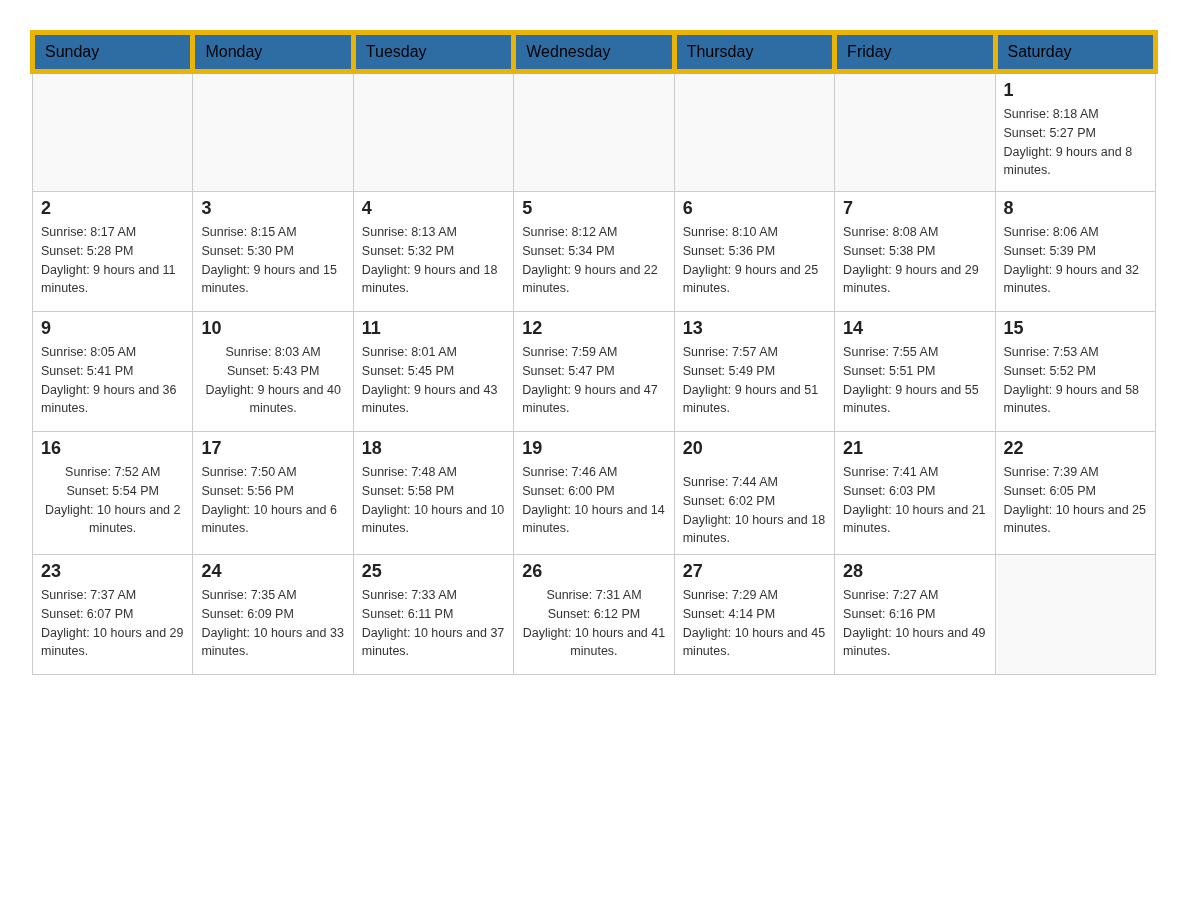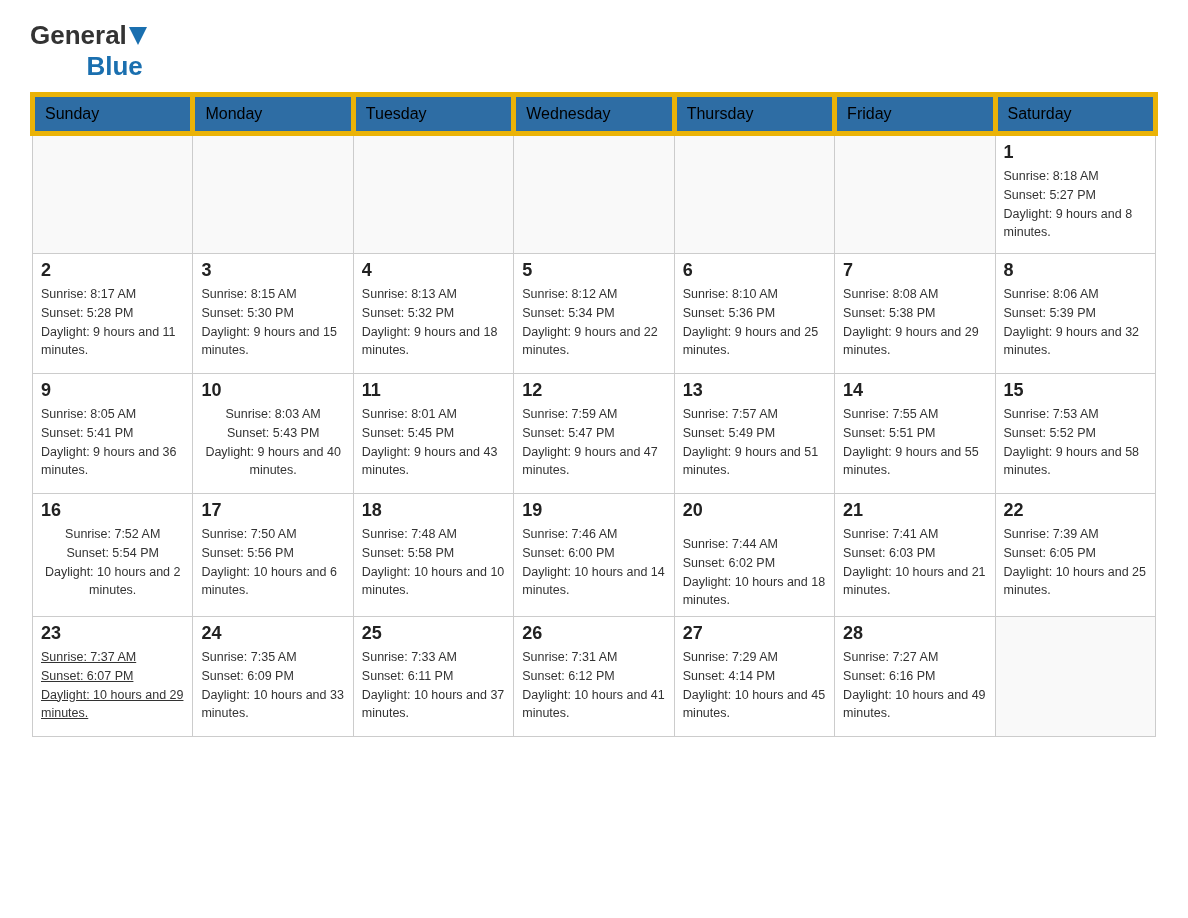--- a/index.html
+++ b/index.html
@@ -92,33 +92,20 @@
       border-bottom: 2px solid #2e6da4;
     }
     tbody tr td:first-child {
       border-left: 1px solid #ccc;
     }
   </style>
 </head>
 <body>
 
 <div class="header-row">
-  <div class="logo-wrapper">
-    <div class="logo-line1">
-      <span class="logo-text-general">General</span>
-      <div style="display:flex; flex-direction:column; align-items:flex-start; margin-left:2px;">
-        <svg width="18" height="18" viewBox="0 0 18 18">
-          <polygon points="0,0 18,0 9,18" fill="#1a6faf"></polygon>
-        </svg>
-      </div>
-    </div>
-    <div class="logo-line2">
-      <span class="logo-text-blue" style="margin-right:4px;">Blue</span>
-    </div>
-  </div>
 </div>
 
 <table class="calendar-table">
   <thead>
     <tr id="header-row">
         <th>Sunday</th>
         <th>Monday</th>
         <th>Tuesday</th>
         <th>Wednesday</th>
         <th>Thursday</th>
@@ -269,39 +256,39 @@
         <td>
           <div class="day-number">22</div>
           <div class="day-info" style="white-space: pre-line;">Sunrise: 7:39 AM
 Sunset: 6:05 PM
 Daylight: 10 hours and 25 minutes.</div>
         </td>
       </tr>
       <tr>
         <td>
           <div class="day-number">23</div>
-          <div class="day-info" style="white-space: pre-line; text-decoration: underline;">Sunrise: 7:37 AM
+          <div class="day-info" style="white-space: pre-line;">Sunrise: 7:37 AM
 Sunset: 6:07 PM
 Daylight: 10 hours and 29 minutes.</div>
         </td>
         <td>
           <div class="day-number">24</div>
           <div class="day-info" style="white-space: pre-line;">Sunrise: 7:35 AM
 Sunset: 6:09 PM
 Daylight: 10 hours and 33 minutes.</div>
         </td>
         <td>
           <div class="day-number">25</div>
           <div class="day-info" style="white-space: pre-line;">Sunrise: 7:33 AM
 Sunset: 6:11 PM
 Daylight: 10 hours and 37 minutes.</div>
         </td>
         <td>
           <div class="day-number">26</div>
-          <div class="day-info" style="white-space: pre-line;">Sunrise: 7:31 AM
+          <div class="day-info" style="white-space: pre-line; text-align: center;">Sunrise: 7:31 AM
 Sunset: 6:12 PM
 Daylight: 10 hours and 41 minutes.</div>
         </td>
         <td>
           <div class="day-number">27</div>
           <div class="day-info" style="white-space: pre-line;">Sunrise: 7:29 AM
 Sunset: 4:14 PM
 Daylight: 10 hours and 45 minutes.</div>
         </td>
         <td>

